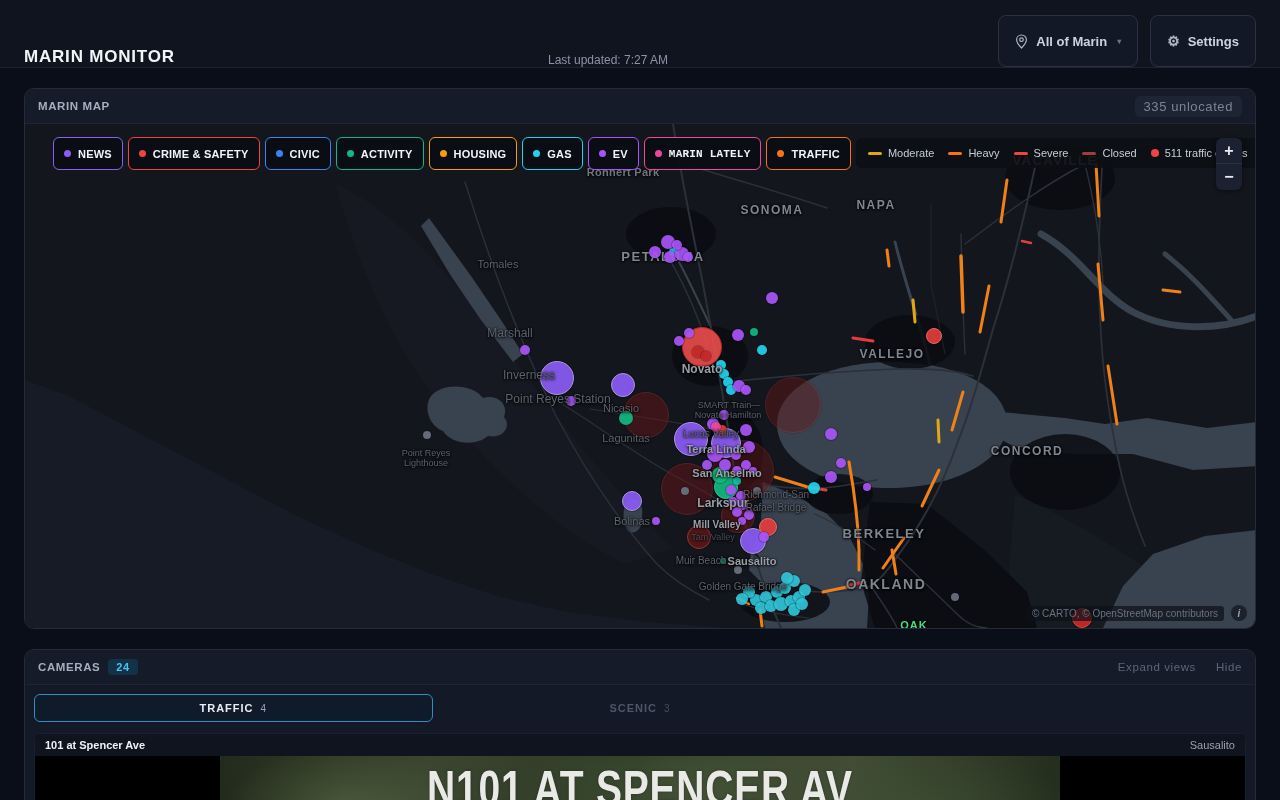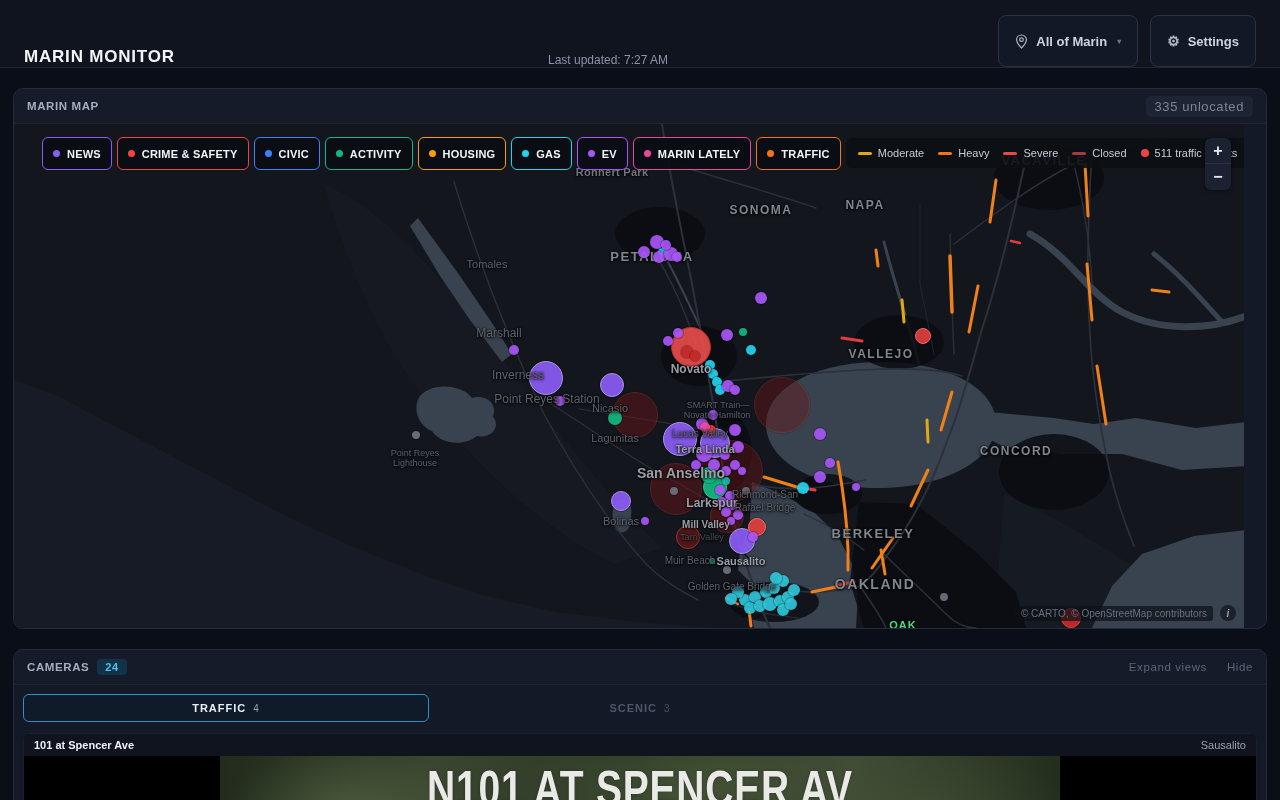--- a/index.html
+++ b/index.html
@@ -15,21 +15,21 @@
   .hbtns { margin-left:auto; display:flex; gap:12px; }
   .hbtn { display:flex; align-items:center; gap:8px; height:52px; padding:0 16px;
     background:#131826; border:1px solid #2a3140; border-radius:8px;
     color:#ccd3df; font-size:13px; font-weight:600; cursor:pointer;
     font-family:"Liberation Sans", sans-serif; }
   .hbtn svg { display:block; }
   .caret { font-size:8px; color:#6b7280; margin-left:2px; }
   .gear { font-size:14px; color:#aeb6c4; line-height:1; }
 
   
-  .panel { margin:20px 13px 0; background:#141927; border:1px solid #242b3b;
+  .panel { margin:20px 24px 0; background:#141927; border:1px solid #242b3b;
     border-radius:10px; overflow:hidden; }
   .phead { display:flex; align-items:center; gap:8px; height:35px; padding:0 13px;
     background:#161b2a; border-bottom:1px solid #1f2534; font-size:11.5px;
     font-weight:700; letter-spacing:.6px; color:#a6aebe; }
   .badge { margin-left:auto; background:#1d2433; color:#7b8495; font-weight:400;
     font-size:13px; padding:3px 9px; border-radius:5px; }
   .count-badge { background:#123247; color:#4cc2f1; font-size:11px; font-weight:700;
     padding:2px 8px; border-radius:4px; }
   .spacer { margin-left:auto; }
   .phead a { color:#5c6578; font-size:11.5px; font-weight:400; margin-left:12px;
@@ -215,21 +215,21 @@
         <div class="maplbl town" style="left: 485px; top: 209px; font-size: 12px;">Marshall</div>
         <div class="maplbl town" style="left: 504px; top: 251px; font-size: 12px;">Inverness</div>
         <div class="maplbl town" style="left: 533px; top: 275px; font-size: 12px;">Point Reyes Station</div>
         <div class="maplbl town" style="left: 596px; top: 284px; font-size: 11px;">Nicasio</div>
         <div class="maplbl town" style="left: 601px; top: 314px; font-size: 11px;">Lagunitas</div>
         <div class="maplbl lt" style="left: 677px; top: 245px; font-size: 12px;">Novato</div>
         <div class="maplbl town" style="left: 704px; top: 281px; font-size: 9px;">SMART Train—</div>
         <div class="maplbl town" style="left: 703px; top: 291px; font-size: 9px;">Novato Hamilton</div>
         <div class="maplbl town" style="left: 686px; top: 309px; font-size: 10px;">Lucas Valley</div>
         <div class="maplbl lt" style="left: 691px; top: 325px; font-size: 11px;">Terra Linda</div>
-        <div class="maplbl lt" style="left: 667px; top: 349px; font-size: 14px;">San Anselmo</div>
+        <div class="maplbl lt" style="left: 702px; top: 349px; font-size: 11px;">San Anselmo</div>
         <div class="maplbl lt" style="left: 698px; top: 379px; font-size: 12px;">Larkspur</div>
         <div class="maplbl town" style="left: 751px; top: 370px; font-size: 10px;">Richmond-San</div>
         <div class="maplbl town" style="left: 751px; top: 383px; font-size: 10px;">Rafael Bridge</div>
         <div class="maplbl lt" style="left: 692px; top: 400px; font-size: 10px;">Mill Valley</div>
         <div class="maplbl faint" style="left: 688px; top: 413px; font-size: 9px;">Tam Valley</div>
         <div class="maplbl town" style="left: 676px; top: 436px; font-size: 10px;">Muir Beach</div>
         <div class="maplbl lt" style="left: 727px; top: 437px; font-size: 11px;">Sausalito</div>
         <div class="maplbl town" style="left: 607px; top: 397px; font-size: 11px;">Bolinas</div>
         <div class="maplbl town" style="left: 401px; top: 329px; font-size: 9px;">Point Reyes</div>
         <div class="maplbl town" style="left: 401px; top: 339px; font-size: 9px;">Lighthouse</div>
@@ -352,21 +352,21 @@
             <span>HOUSING</span>
           </button>
           <button class="chip" style="border-color: rgb(34, 211, 238);">
             <span class="dot" style="background: rgb(34, 211, 238);"></span>
             <span>GAS</span>
           </button>
           <button class="chip" style="border-color: rgb(168, 85, 247);">
             <span class="dot" style="background: rgb(168, 85, 247);"></span>
             <span>EV</span>
           </button>
-          <button class="chip" style="border-color: rgb(236, 72, 153);">
+          <button class="chip" style="border-color: rgb(236, 72, 153); font-family: Liberation Mono, monospace;">
             <span class="dot" style="background: rgb(236, 72, 153);"></span>
             <span>MARIN LATELY</span>
           </button>
           <button class="chip" style="border-color: rgb(249, 115, 22);">
             <span class="dot" style="background: rgb(249, 115, 22);"></span>
             <span>TRAFFIC</span>
           </button>
         </div>
       <div id="legend">
           <span class="lg-item"><i class="lg-line" style="background: rgb(224, 168, 20);"></i>Moderate</span>

